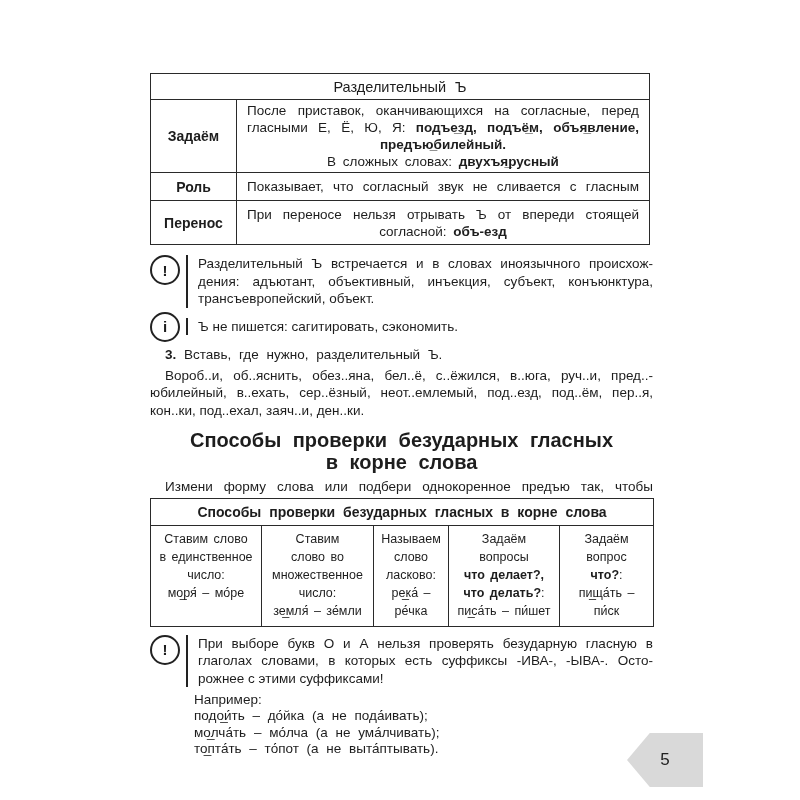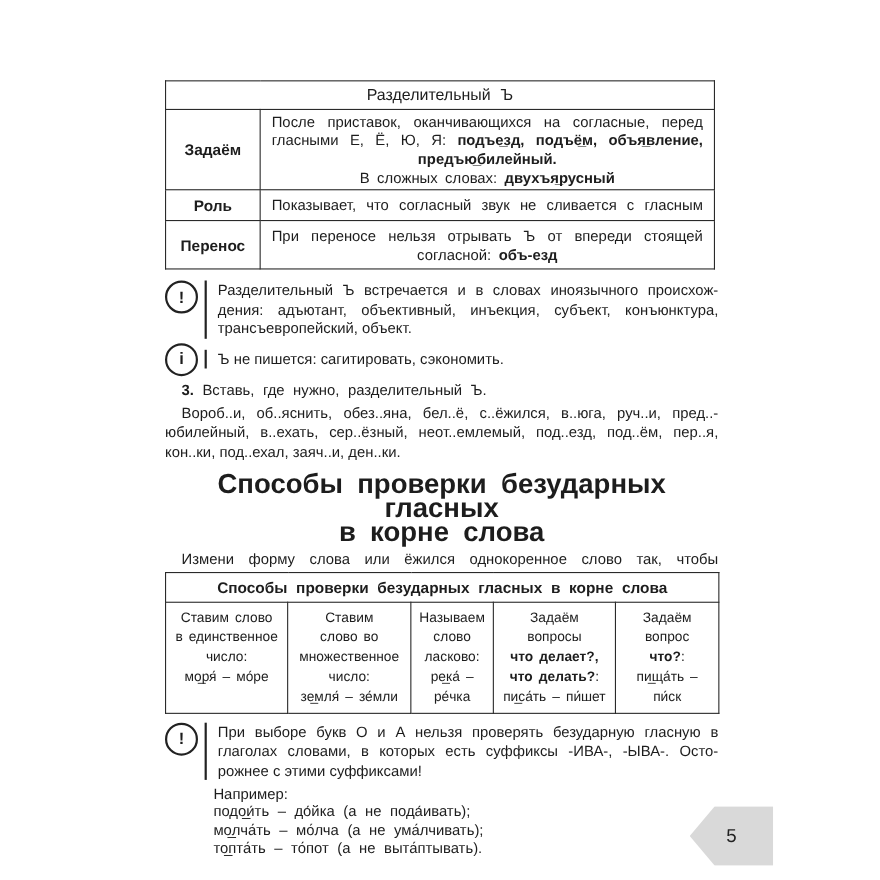--- a/index.html
+++ b/index.html
@@ -31,21 +31,21 @@
             display:flex;align-items:center;justify-content:center;
             font-weight:bold;font-size:15px;margin-right:6px;}
   .note-body{border-left:2px solid #222;padding-left:10px;flex:1;
              font-size:13.5px;line-height:17.5px;}
   .line-j{text-align:justify;text-align-last:justify;}
 
   
   .exercise{margin:4px 0 0 0;font-size:13.5px;line-height:17px;text-indent:15px;word-spacing:4px;}
   .wordlist{margin-top:4px;font-size:13.5px;line-height:17.5px;}
   .wordlist .first{text-indent:15px;}
-  .heading{margin-top:10px;text-align:center;font-weight:bold;font-size:25px;
+  .heading{margin-top:10px;text-align:center;font-weight:bold;font-size:20px;
            line-height:22px;word-spacing:6px;}
   .intro{margin-top:5px;font-size:13.5px;line-height:17.5px;}
   .intro .first{text-indent:15px;}
 
   .example-label{margin:4px 0 0 44px;font-size:13.5px;line-height:17px;}
   .examples{margin-left:44px;font-size:13.5px;line-height:16.5px;word-spacing:4px;}
 
   
   .page-tab{position:absolute;left:627px;top:733px;width:76px;height:54px;
             background:#d9d9d9;clip-path:polygon(0 50%,30% 0,100% 0,100% 100%,30% 100%);
@@ -105,21 +105,21 @@
       <div class="line-j">юбилейный, в..ехать, сер..ёзный, неот..емлемый, под..езд, под..ём, пер..я,</div>
       <div>кон..ки, под..ехал, заяч..и, ден..ки.</div>
     </div>
 
     <h2 class="heading" style="margin-bottom:0">
       <div>Способы проверки безударных гласных</div>
       <div>в корне слова</div>
     </h2>
 
     <div class="intro">
-      <div class="first line-j">Измени форму слова или ёжился однокоренное слово так, чтобы</div>
+      <div class="first line-j">Измени форму слова или подбери однокоренное предъю так, чтобы</div>
     </div>
 
     <table class="tbl2">
       <colgroup>
         <col style="width:111px">
           <col style="width:112px">
           <col style="width:75px">
         <col style="width:111px">
           <col style="width:94px">
       </colgroup>

